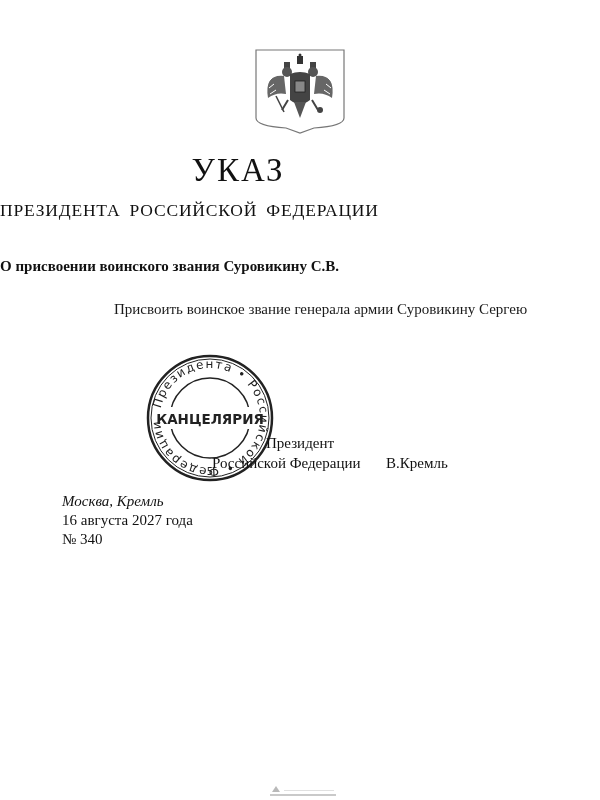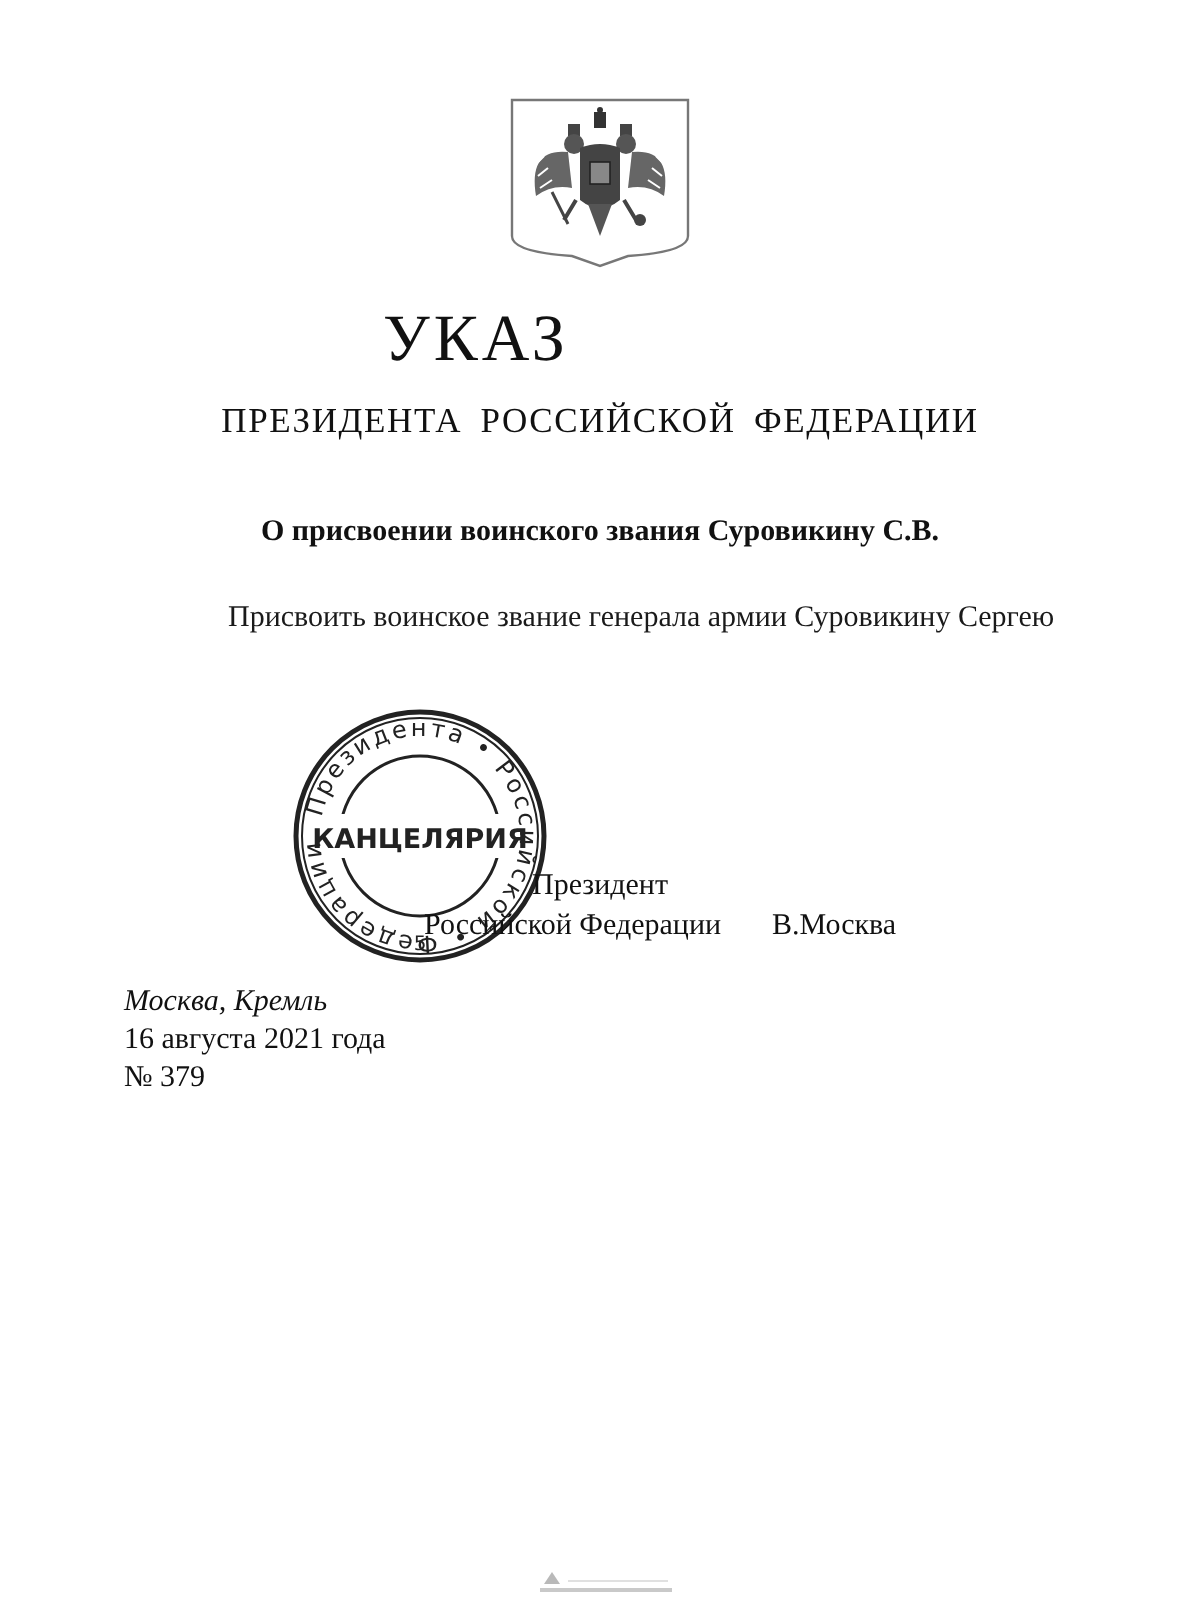--- a/index.html
+++ b/index.html
@@ -9,25 +9,25 @@
   }
   .abs { position: absolute; }
   .emblem {
     left: 254px; top: 48px; width: 92px; height: 86px;
   }
   .title {
     left: 0; width: 476px; top: 150px; text-align: center;
     font-size: 33px; letter-spacing: 2px; line-height: 40px; color: #111;
   }
   .subtitle {
-    left: 0; width: 600px; top: 198px; text-align: center;
+    left: 0; width: 600px; top: 198px; 
     font-size: 17.5px; letter-spacing: 0.8px; word-spacing: 4px; line-height: 24px; color: #111;
   }
   .heading {
-    left: 0; width: 600px; top: 256px; text-align: center;
+    left: 0; width: 600px; top: 256px; 
     font-size: 15px; font-weight: bold; line-height: 20px; color: #111;
   }
   .body-text {
     left: 76px; width: 480px; top: 298px;
     font-size: 15px; line-height: 22px; color: #1a1a1a;
   }
   .body-text .line1 { text-indent: 38px; display: block; white-space: nowrap; }
   .body-text .line2 { display: block; }
   .seal {
     left: 145px; top: 353px; width: 130px; height: 130px;
@@ -90,25 +90,25 @@
       <textPath href="#ringpath" startOffset="3%">Президента • Российской • Федерации</textPath>
     </text>
     <rect x="20" y="54" width="90" height="22" fill="#fff"></rect>
     <text x="65" y="71" text-anchor="middle" font-family="DejaVu Sans, sans-serif" font-size="13.5" font-weight="bold" fill="#222">КАНЦЕЛЯРИЯ</text>
     <text x="65" y="122" text-anchor="middle" font-family="DejaVu Sans, sans-serif" font-size="10" fill="#222">5</text>
   </svg>
 </div>
 
 <div class="abs sig1">Президент</div>
 <div class="abs sig2">Российской Федерации</div>
-<div class="abs sig-name">В.Москва</div>
+<div class="abs sig-name">В.Кремль</div>
 
 <div class="abs place">Москва, Кремль</div>
-<div class="abs date">16 августа 2021 года</div>
-<div class="abs number">№ 379</div>
+<div class="abs date">16 августа 2027 года</div>
+<div class="abs number">№ 340</div>
 
 <div class="abs footer-mark">
   <svg width="70" height="20" viewBox="0 0 70 20">
     <path d="M4 12 L8 6 L12 12 Z" fill="#666"></path>
     <rect x="2" y="14" width="66" height="2" fill="#888"></rect>
     <rect x="16" y="10" width="50" height="1" fill="#bbb"></rect>
   </svg>
 </div>
 
 </body></html>

